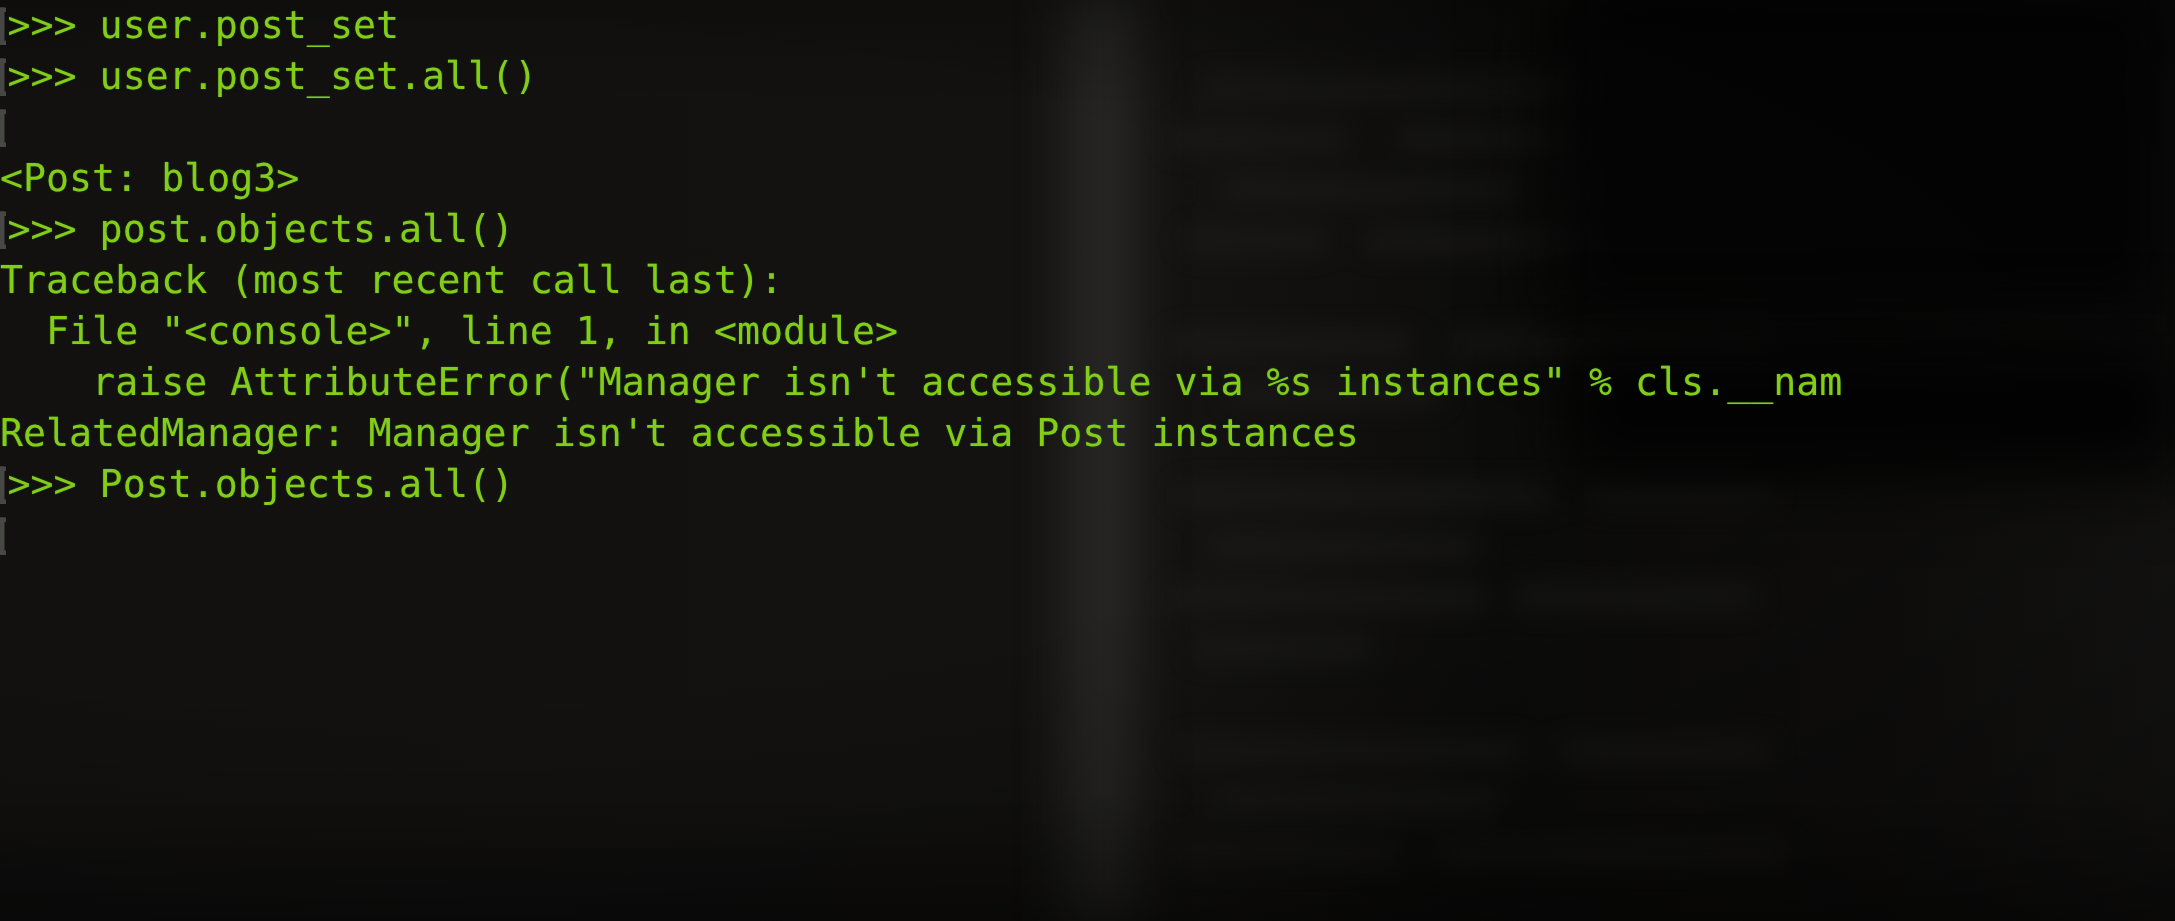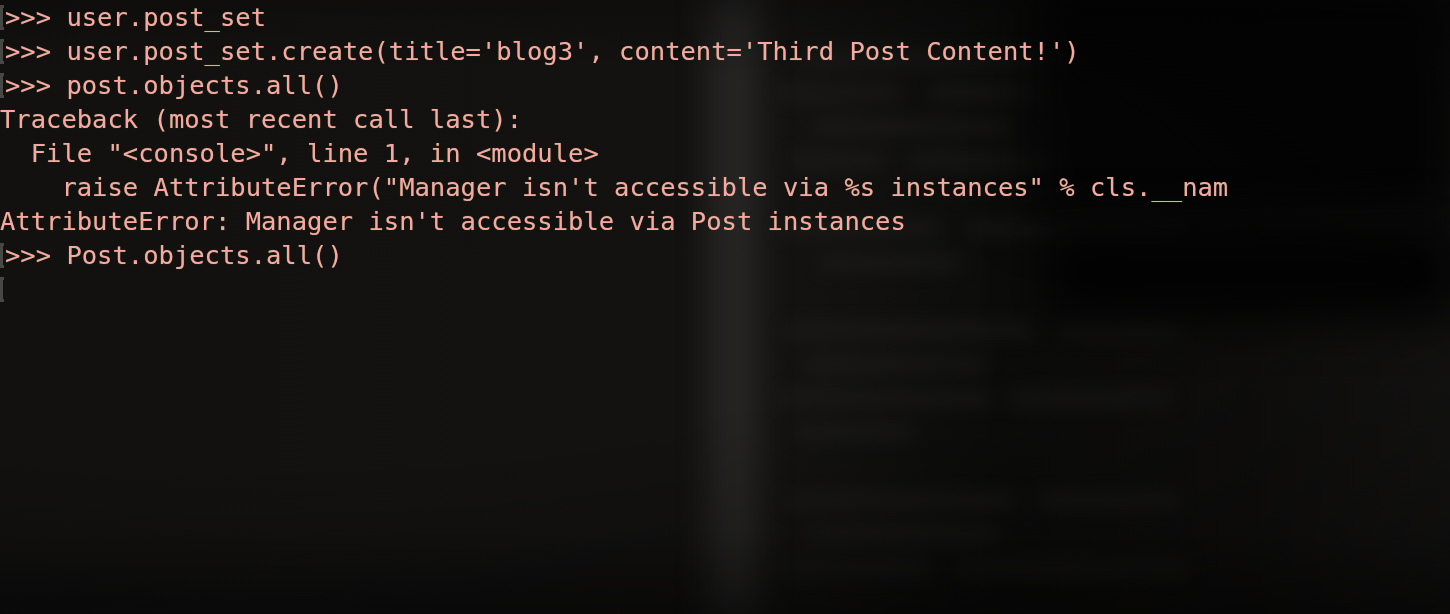--- a/index.html
+++ b/index.html
@@ -109,21 +109,21 @@
     z-index: 5;
   }
 
   .line {
     position: relative;
     height: 34px;
     line-height: 34px;
     font-size: 25.5px;
     letter-spacing: 0px;
     white-space: pre;
-    color: #fca5a5;
+    color: #84cc16;
     text-shadow: 0 0 1px rgba(90,228,56,.45);
   }
 
   .line .txt {
     position: absolute;
     left: 0;
     top: 0;
     display: block;
   }
 
@@ -177,23 +177,25 @@
         <i style="top: 562px; left: 200px; width: 230px;"></i>
       </div>
     <div class="bg-seam"></div>
     <div class="bg-block-a"></div>
     <div class="bg-block-b"></div>
     <div class="bg-vignette"></div>
   </div>
 
   <div class="term" id="term">
       <div class="line prompt"><span class="gutter"></span><span class="txt">&gt;&gt;&gt; user.post_set</span></div>
-      <div class="line prompt"><span class="gutter"></span><span class="txt">&gt;&gt;&gt; user.post_set.create(title='blog3', content='Third Post Content!')</span></div>
+      <div class="line prompt"><span class="gutter"></span><span class="txt">&gt;&gt;&gt; user.post_set.all()</span></div>
+      <div class="line prompt"><span class="gutter"></span></div>
+      <div class="line"><span class="txt">&lt;Post: blog3&gt;</span></div>
       <div class="line prompt"><span class="gutter"></span><span class="txt">&gt;&gt;&gt; post.objects.all()</span></div>
       <div class="line"><span class="txt">Traceback (most recent call last):</span></div>
       <div class="line"><span class="txt">  File "&lt;console&gt;", line 1, in &lt;module&gt;</span></div>
       <div class="line"><span class="txt">    raise AttributeError("Manager isn't accessible via %s instances" % cls.__nam</span></div>
-      <div class="line"><span class="txt">AttributeError: Manager isn't accessible via Post instances</span></div>
+      <div class="line"><span class="txt">RelatedManager: Manager isn't accessible via Post instances</span></div>
       <div class="line prompt"><span class="gutter"></span><span class="txt">&gt;&gt;&gt; Post.objects.all()</span></div>
       <div class="line prompt"><span class="gutter"></span></div>
     </div>
 
 </div>
 
 </body></html>

